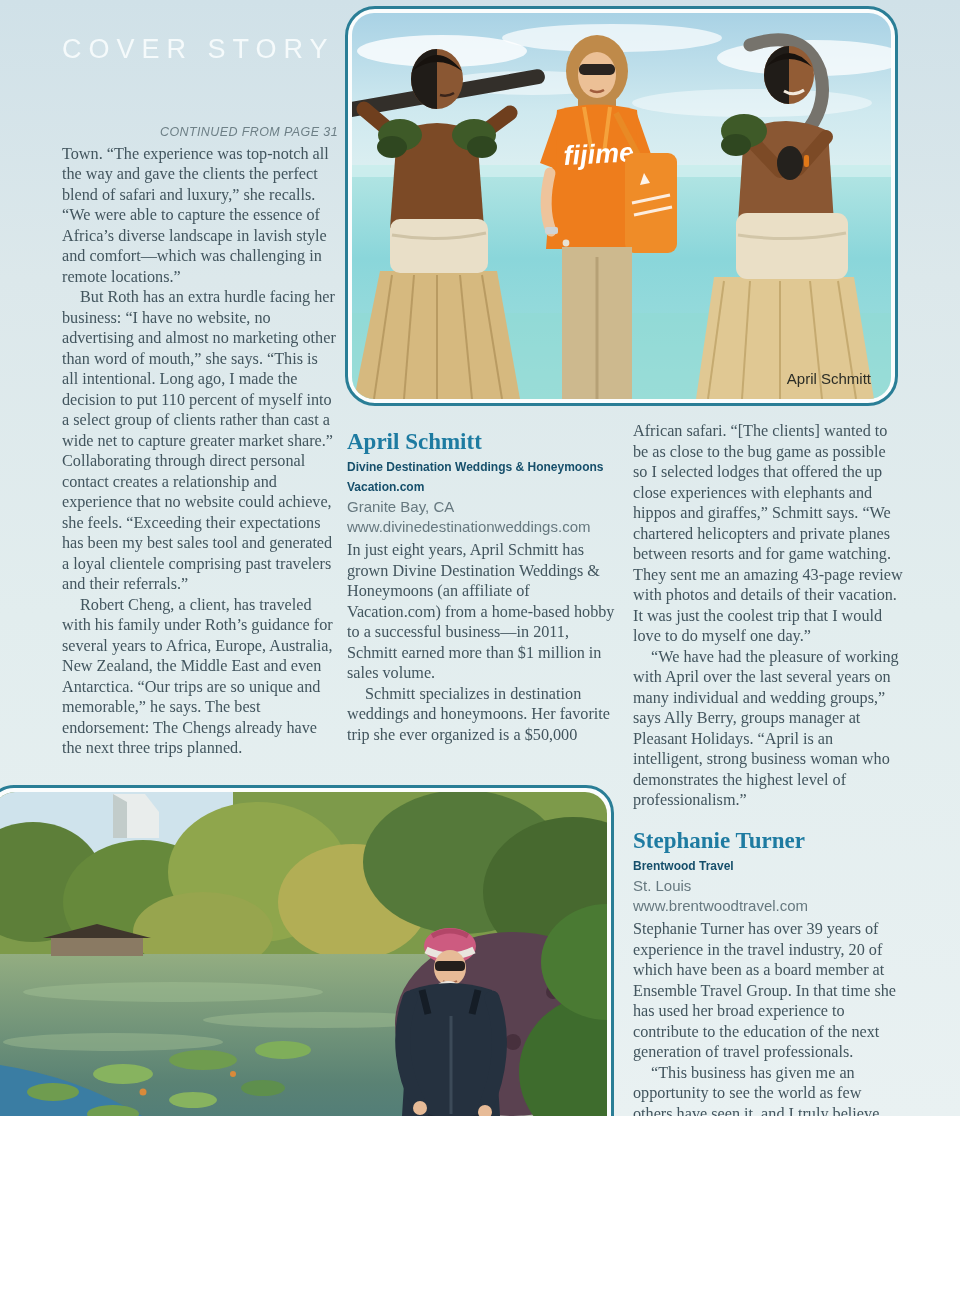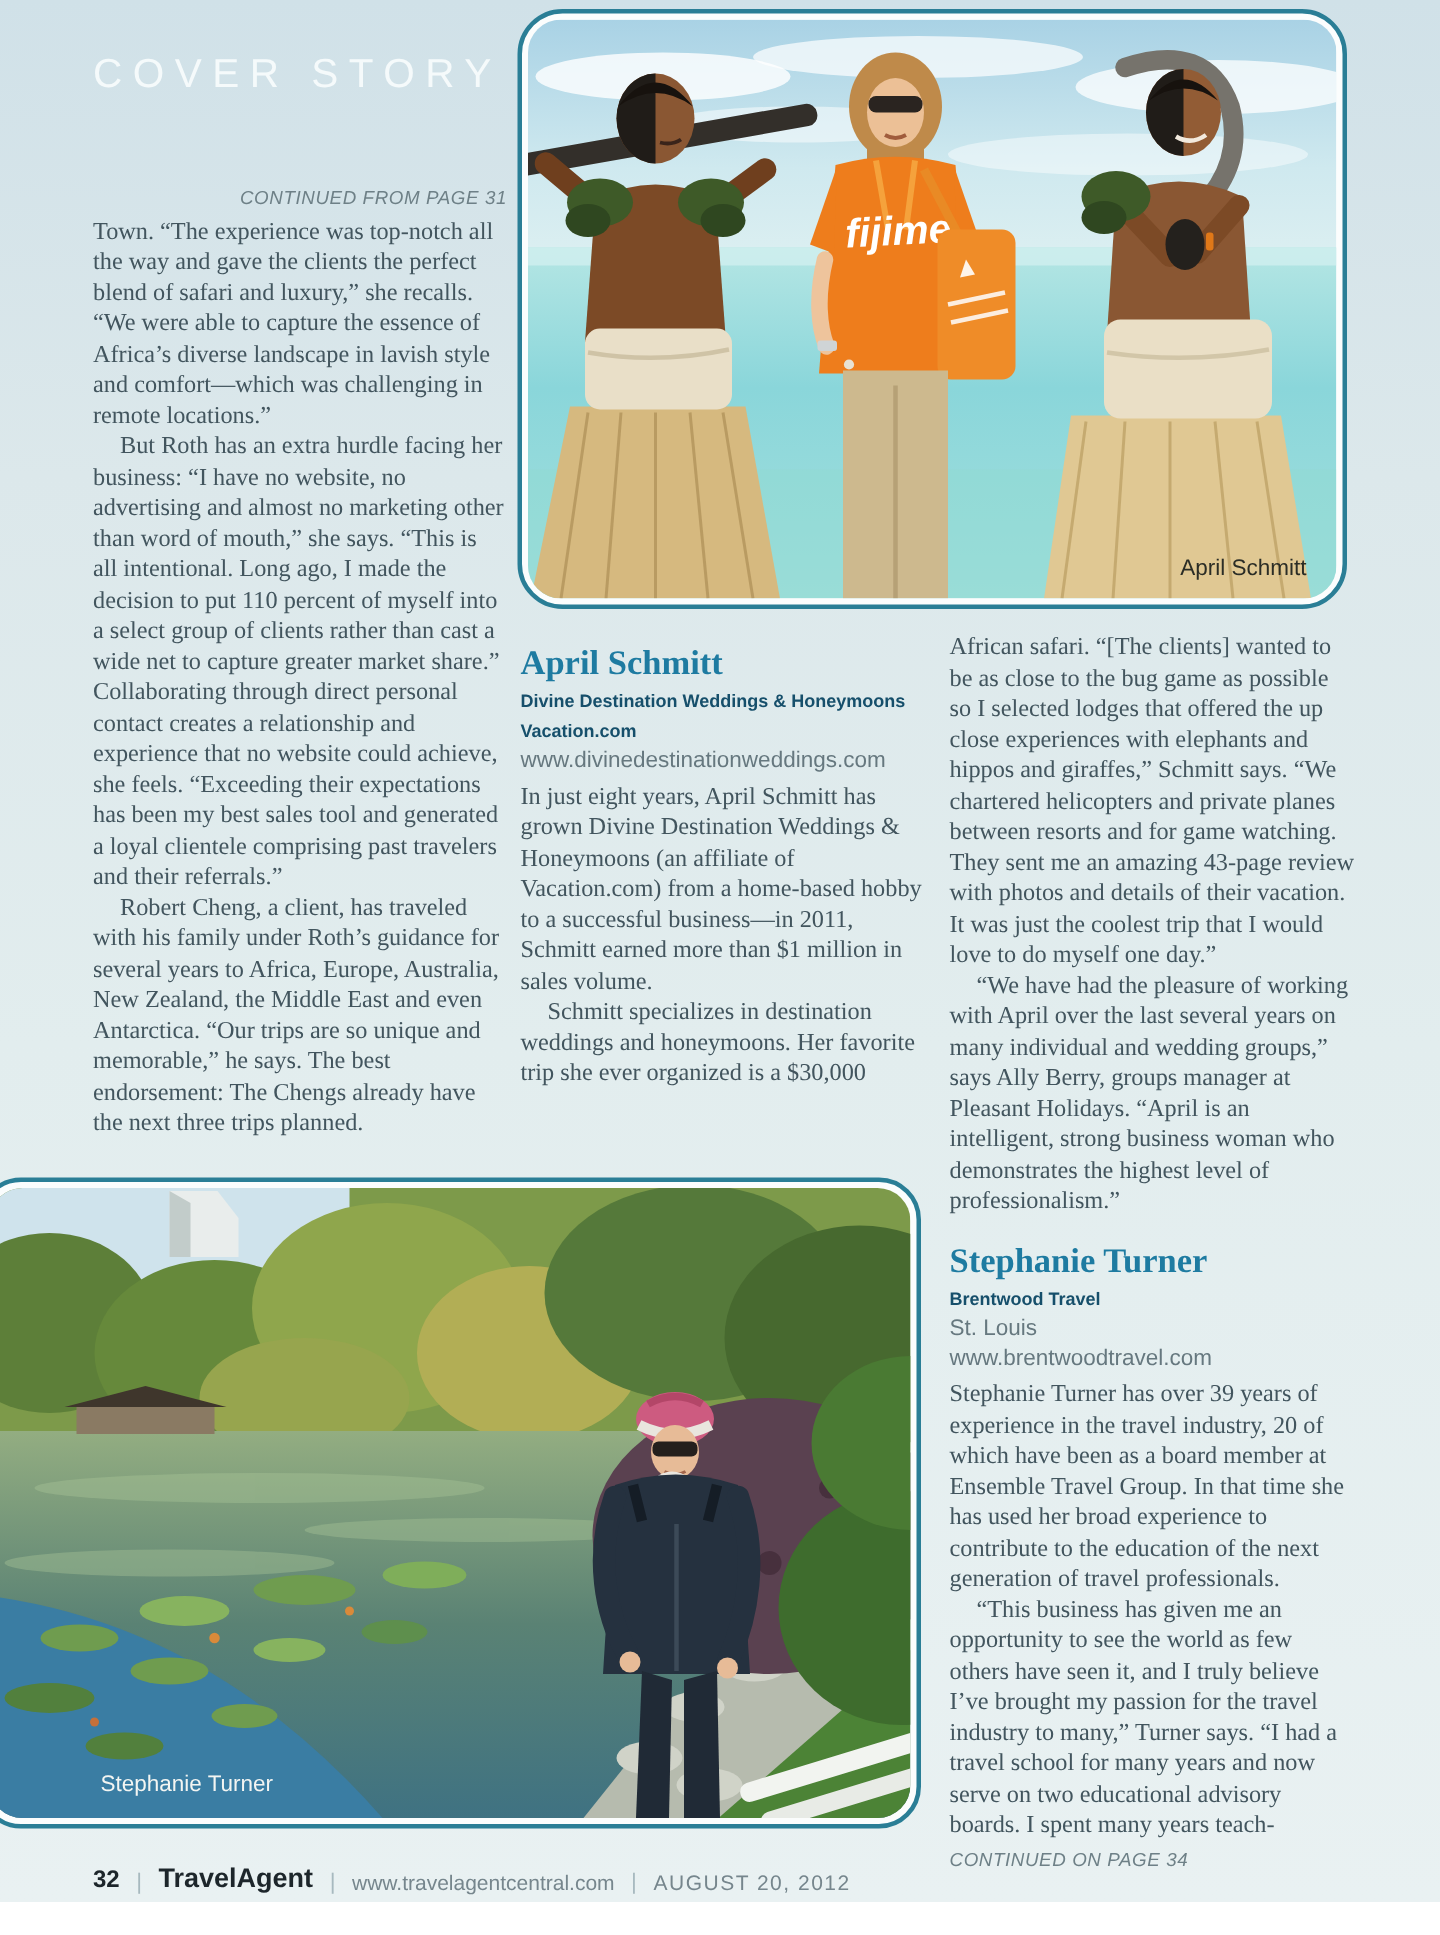--- a/index.html
+++ b/index.html
@@ -1,17 +1,17 @@
 <!DOCTYPE html>
 <html><head>
 <meta charset="utf-8">
 <style>
   html,body { margin:0; padding:0; }
   .page {
-    position:relative; width:960px; height:1268px; overflow:hidden;
+    position:relative; width:960px; height:1116px; overflow:hidden;
     background: linear-gradient(180deg,#d0e1e8 0%, #dce8eb 25%, #e2edee 55%, #e9f1f2 100%);
     font-family:"Liberation Serif", serif;
   }
   .cover-story {
     position:absolute; left:62px; top:34px;
     font-family:"Liberation Sans", sans-serif;
     font-size:27px; letter-spacing:7px; color:#f5fafb; font-weight:400;
   }
   .col { position:absolute; color:#42555e; font-size:16.2px; line-height:20.5px; }
   .col p { margin:0; }
@@ -184,24 +184,25 @@
     <p>Town. “The experience was top-notch all the way and gave the clients the perfect blend of safari and luxury,” she recalls. “We were able to capture the essence of Africa’s diverse landscape in lavish style and comfort—which was challenging in remote locations.”</p>
     <p class="indent">But Roth has an extra hurdle facing her business: “I have no website, no advertising and almost no marketing other than word of mouth,” she says. “This is all intentional. Long ago, I made the decision to put 110 percent of myself into a select group of clients rather than cast a wide net to capture greater market share.” Collaborating through direct personal contact creates a relationship and experience that no website could achieve, she feels. “Exceeding their expectations has been my best sales tool and generated a loyal clientele comprising past travelers and their referrals.”</p>
     <p class="indent">Robert Cheng, a client, has traveled with his family under Roth’s guidance for several years to Africa, Europe, Australia, New Zealand, the Middle East and even Antarctica. “Our trips are so unique and memorable,” he says. The best endorsement: The Chengs already have the next three trips planned.</p>
   </div>
 
   <div class="col mid-col">
     <div class="profile">
       <div class="profile-name">April Schmitt</div>
       <div class="profile-org">Divine Destination Weddings &amp; Honeymoons</div>
       <div class="profile-org">Vacation.com</div>
+      <div class="profile-meta">Granite Bay, CA</div>
       <div class="profile-meta">www.divinedestinationweddings.com</div>
     </div>
     <p>In just eight years, April Schmitt has grown Divine Destination Weddings &amp; Honeymoons (an affiliate of Vacation.com) from a home-based hobby to a successful business—in 2011, Schmitt earned more than $1 million in sales volume.</p>
-    <p class="indent">Schmitt specializes in destination weddings and honeymoons. Her favorite trip she ever organized is a $30,000</p>
+    <p class="indent">Schmitt specializes in destination weddings and honeymoons. Her favorite trip she ever organized is a $50,000</p>
   </div>
 
   <div class="col right-col">
     <p>African safari. “[The clients] wanted to be as close to the bug game as possible so I selected lodges that offered the up close experiences with elephants and hippos and giraffes,” Schmitt says. “We chartered helicopters and private planes between resorts and for game watching. They sent me an amazing 43-page review with photos and details of their vacation. It was just the coolest trip that I would love to do myself one day.”</p>
     <p class="indent">“We have had the pleasure of working with April over the last several years on many individual and wedding groups,” says Ally Berry, groups manager at Pleasant Holidays. “April is an intelligent, strong business woman who demonstrates the highest level of professionalism.”</p>
     <div class="profile profile-block">
       <div class="profile-name">Stephanie Turner</div>
       <div class="profile-org">Brentwood Travel</div>
       <div class="profile-meta">St. Louis</div>
       <div class="profile-meta">www.brentwoodtravel.com</div>

